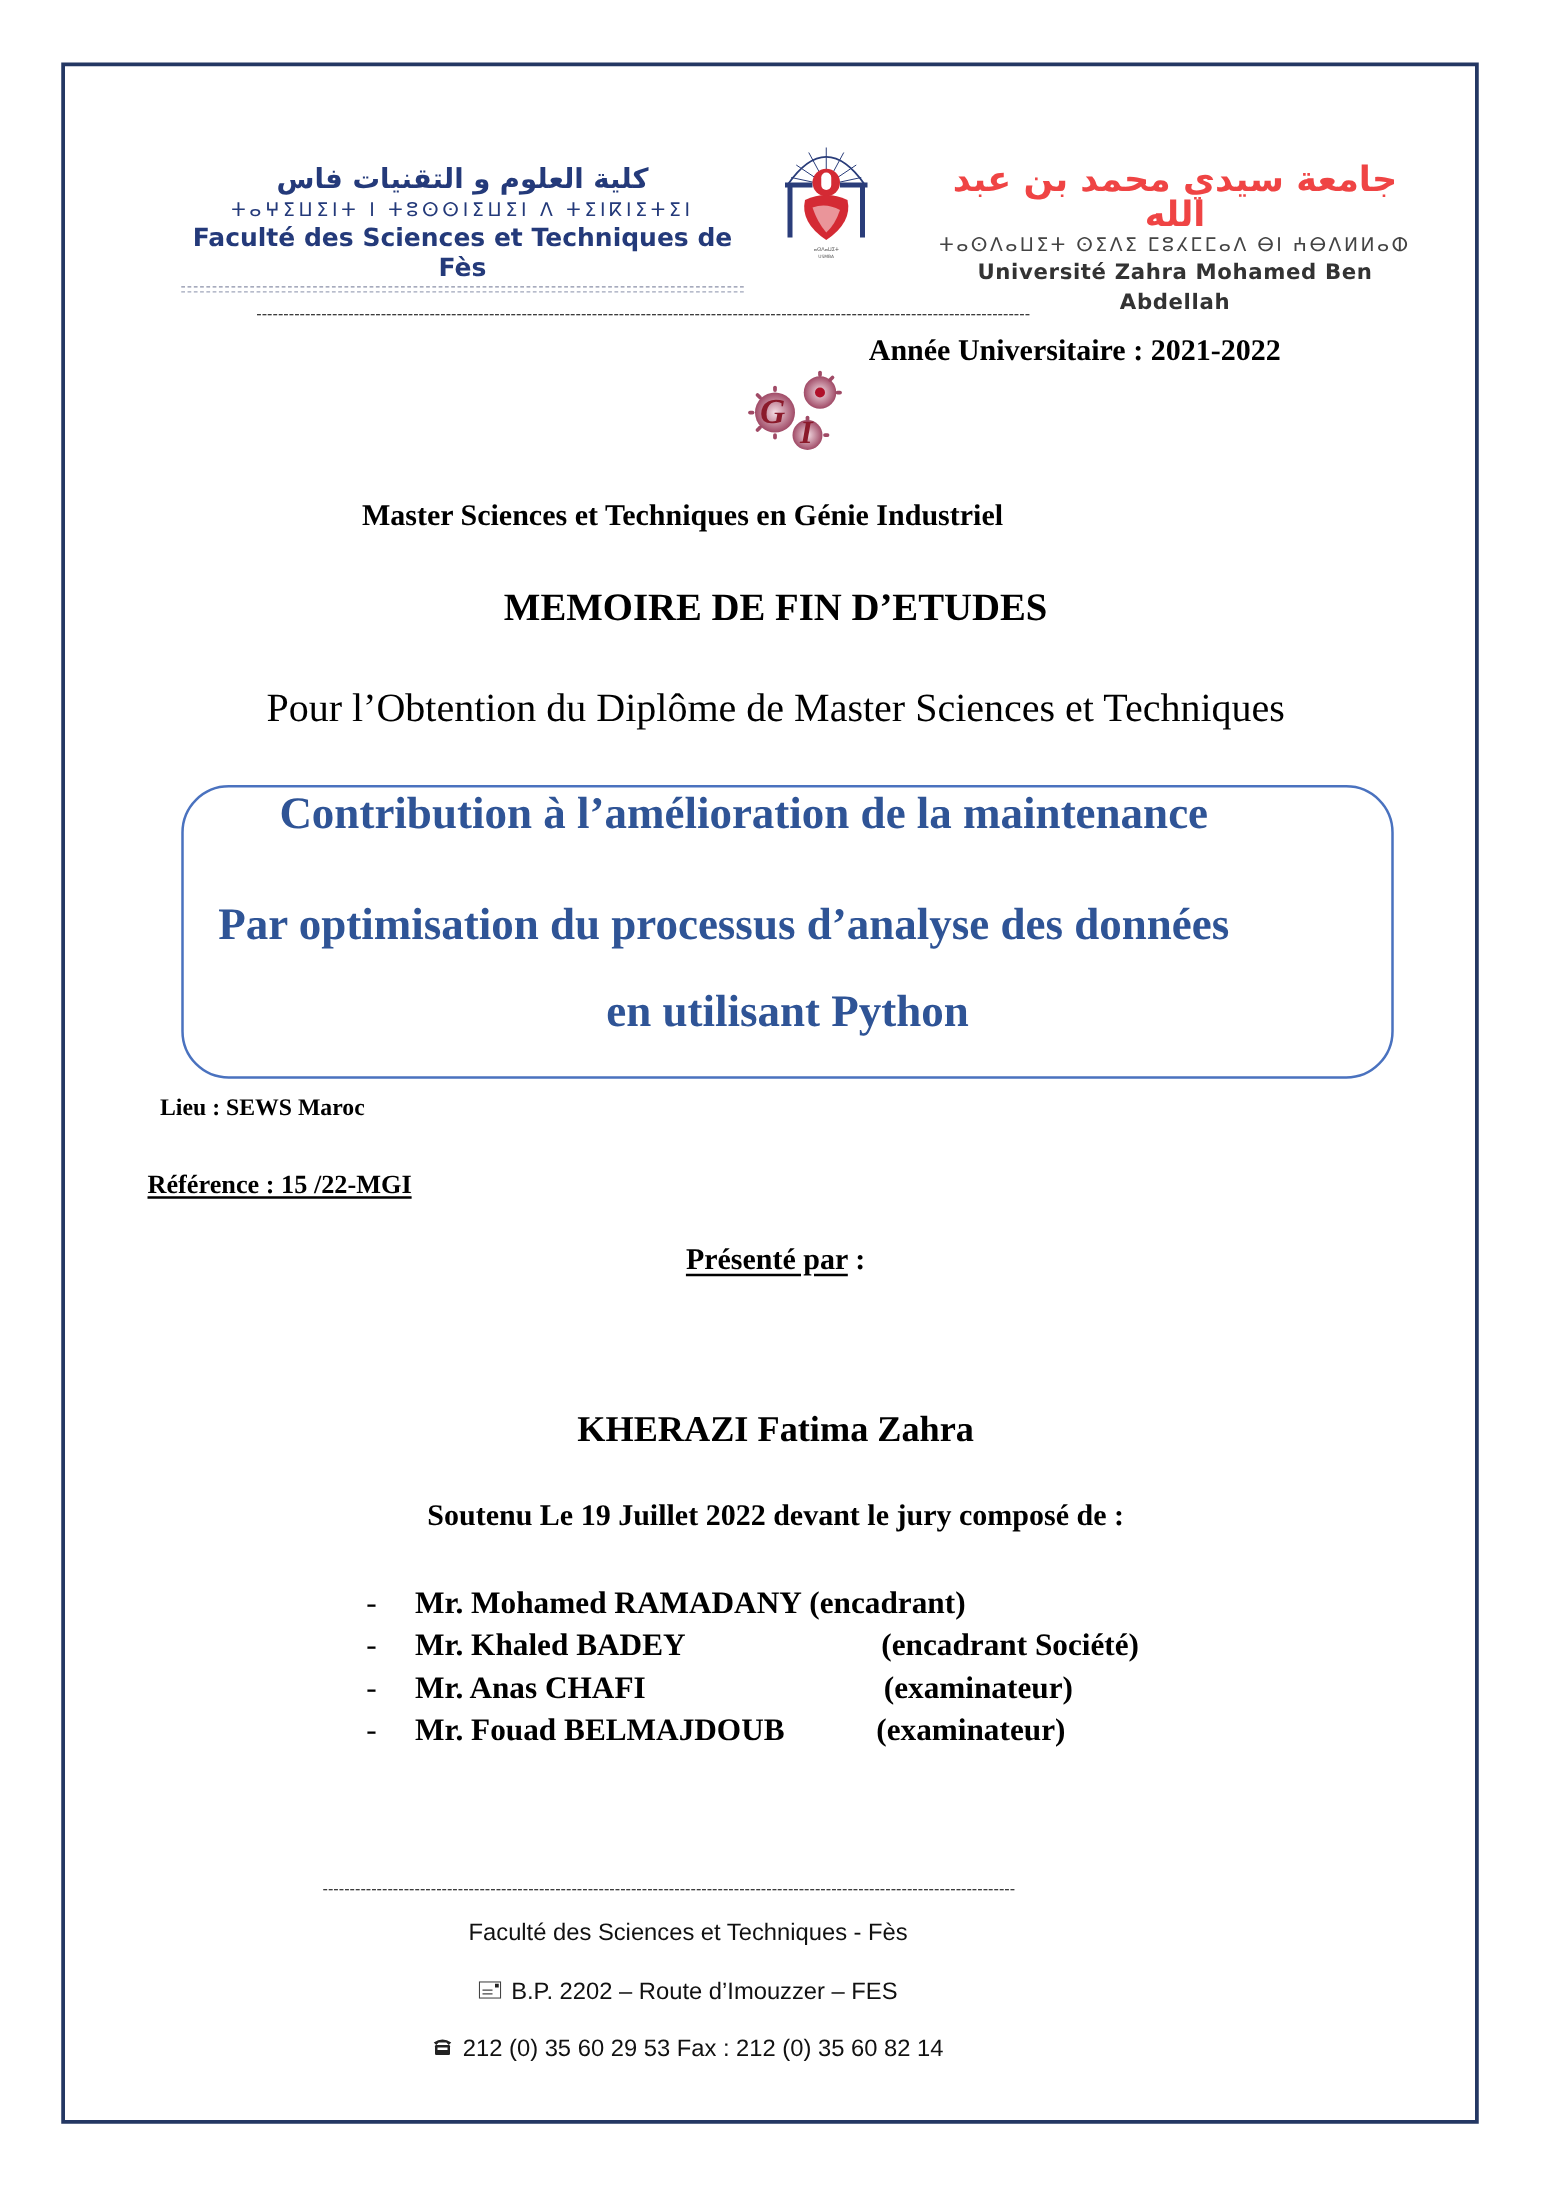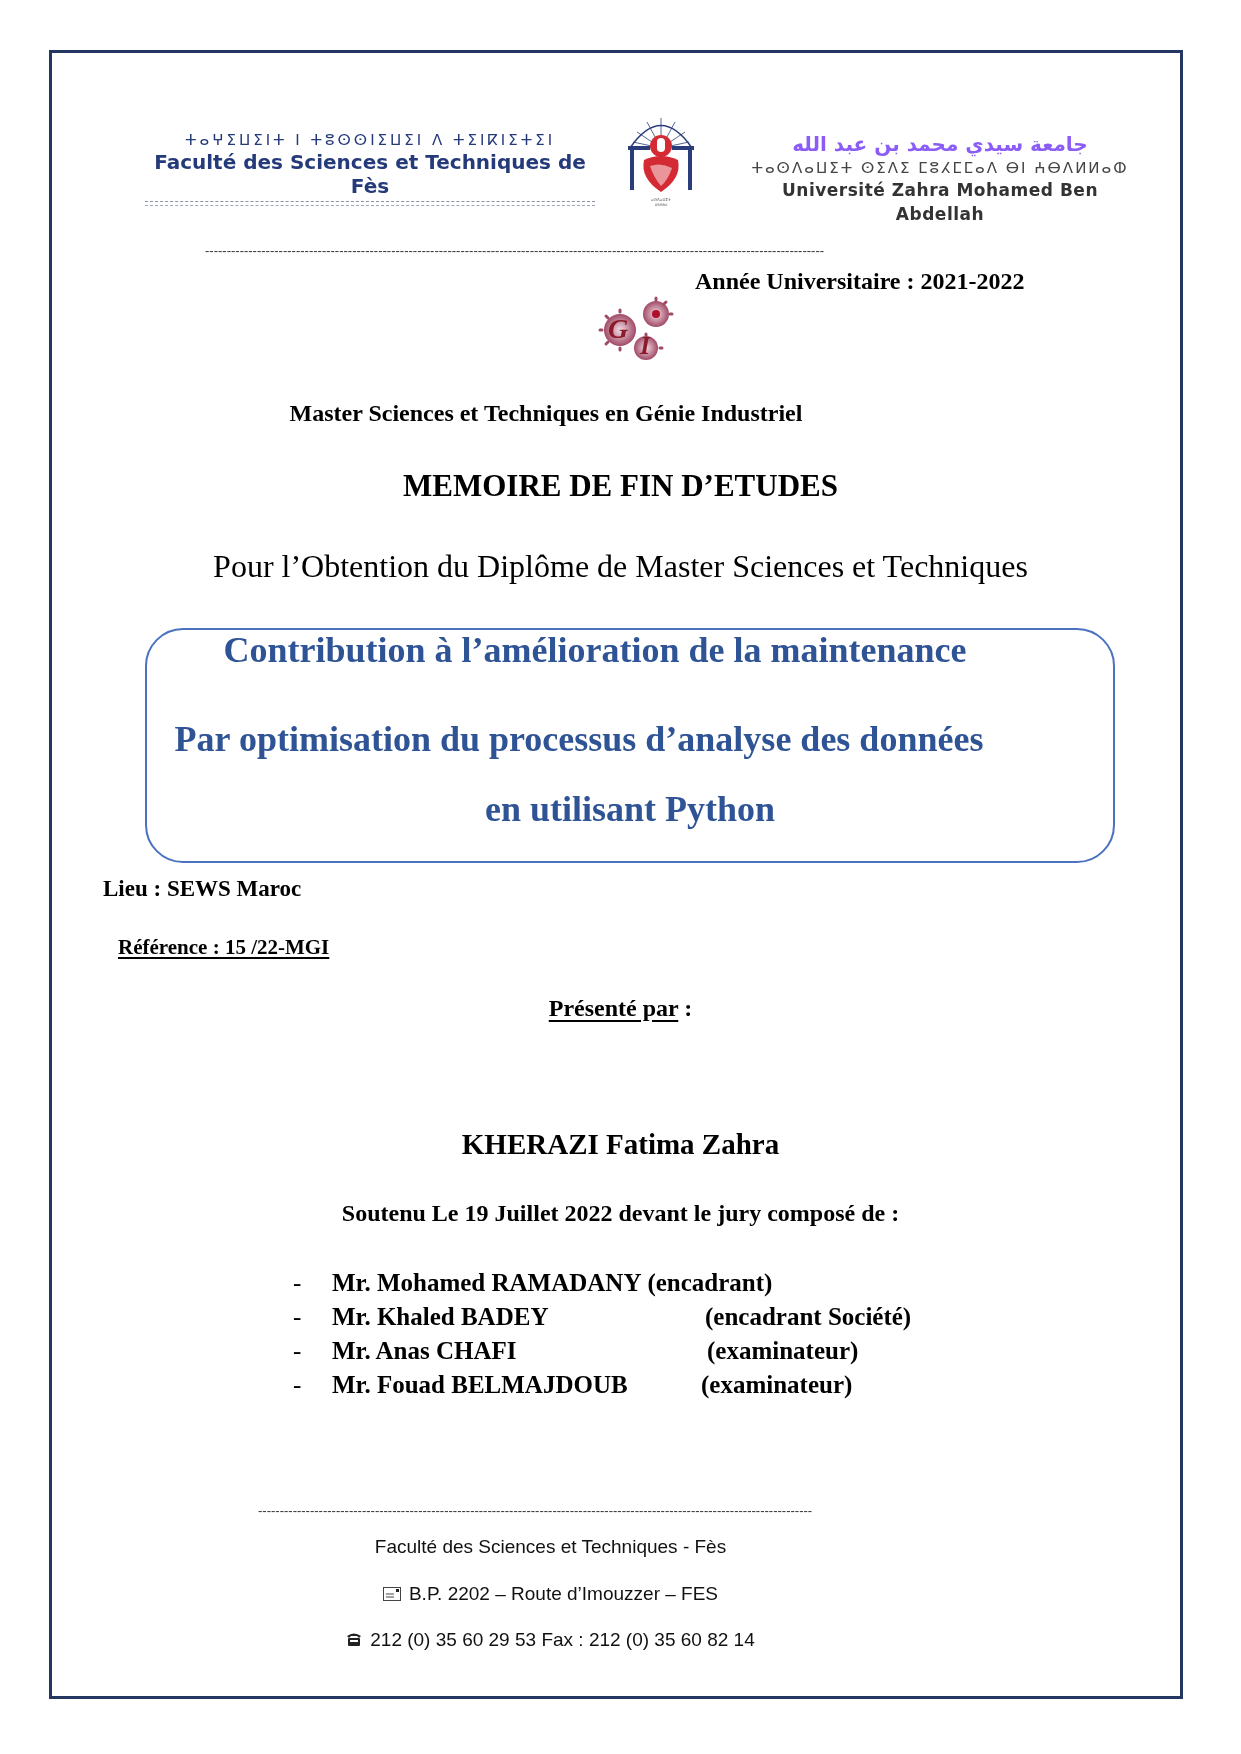--- a/index.html
+++ b/index.html
@@ -13,42 +13,42 @@
   .fst-logo { left:135px; top:130px; width:470px; text-align:center; color:#243a7a;
               font-family:"DejaVu Sans", sans-serif; }
   .fst-ar { font-size:22px; font-weight:bold; direction:rtl; line-height:28px; }
   .fst-tif { font-size:15px; letter-spacing:3px; line-height:20px; }
   .fst-fr { font-size:20px; font-weight:bold; line-height:24px; }
   .fst-underline { height:3px; margin:3px 10px 0; border-top:1px dashed #8a90a8; border-bottom:1px dashed #a0a6bb; }
 
   .usmba-emblem { left:622px; top:108px; width:78px; height:100px; }
   .usmba-logo { left:740px; top:130px; width:400px; text-align:center; color:#333;
                 font-family:"DejaVu Sans", sans-serif; }
-  .usmba-ar { font-size:20px; font-weight:bold; direction:rtl; line-height:28px; color:#8b5cf6; }
+  .usmba-ar { font-size:28px; font-weight:bold; direction:rtl; line-height:28px; color:#ef4444; }
   .usmba-tif { font-size:15px; letter-spacing:2px; line-height:20px; color:#444; }
   .usmba-fr { font-size:17px; font-weight:bold; line-height:24px; color:#333; letter-spacing:0.5px; }
 
   .dash-line { overflow:hidden; white-space:nowrap; font-family:"Liberation Sans", sans-serif;
                font-size:13px; color:#333; letter-spacing:0px; }
 
   .year { left:695px; top:268px; font-size:24px; font-weight:bold; }
   .gi-logo { left:598px; top:292px; width:80px; height:70px; }
 
   .master { left:0; width:1092px; top:400px; font-size:24px; font-weight:bold; text-align:center; }
   .memoire { left:0; width:1241px; top:468px; font-size:31px; font-weight:bold; text-align:center; }
   .pour { left:0; width:1241px; top:548px; font-size:32px; text-align:center; }
 
   .title-box { left:145px; top:628px; width:970px; height:235px; border:2px solid #4a72bf;
                border-radius:38px; box-sizing:border-box; }
   .t-line { color:#2F5496; font-weight:bold; font-size:36px; text-align:center; }
   .t1 { left:145px; width:900px; top:629px; }
   .t2 { left:145px; width:868px; top:718px; }
   .t3 { left:145px; width:970px; top:788px; }
 
-  .lieu { left:103px; top:876px; font-size:23px; font-weight:bold; }
+  .lieu { left:128px; top:876px; font-size:19px; font-weight:bold; }
   .ref { left:118px; top:935px; font-size:21px; font-weight:bold; }
   .ref u { text-decoration:underline; text-underline-offset:3px; }
   .presente { left:0; width:1241px; top:995px; font-size:24px; font-weight:bold; text-align:center; }
   .presente u { text-underline-offset:4px; }
   .author { left:0; width:1241px; top:1128px; font-size:29px; font-weight:bold; text-align:center; }
   .soutenu { left:0; width:1241px; top:1200px; font-size:24px; font-weight:bold; text-align:center; }
 
   .jury { left:293px; top:1266px; font-size:25px; font-weight:bold; line-height:34px; }
   .jury-row { display:flex; white-space:nowrap; }
   .jury-dash { width:39px; font-weight:normal; }
@@ -65,20 +65,21 @@
   .f2 { top:1583px; }
   .f3 { top:1629px; }
   .ico { display:inline-block; vertical-align:middle; margin-right:8px; }
 </style>
 </head>
 <body>
 
 <div class="frame"></div>
 
 <div class="abs fst-logo">
+  <div class="fst-ar">كلية العلوم و التقنيات فاس</div>
   <div class="fst-tif">ⵜⴰⵖⵉⵡⵉⵏⵜ ⵏ ⵜⵓⵙⵙⵏⵉⵡⵉⵏ ⴷ ⵜⵉⵏⴽⵏⵉⵜⵉⵏ</div>
   <div class="fst-fr">Faculté des Sciences et Techniques de Fès</div>
   <div class="fst-underline"></div>
 </div>
 
 <div class="abs usmba-emblem">
   <svg width="78" height="100" viewBox="0 0 78 100">
     <path d="M8 40 Q39 -5 70 40" fill="none" stroke="#2a3d7a" stroke-width="1.5"></path>
     <g stroke="#2a3d7a" stroke-width="0.8">
       <line x1="39" y1="40" x2="39" y2="10"></line>

